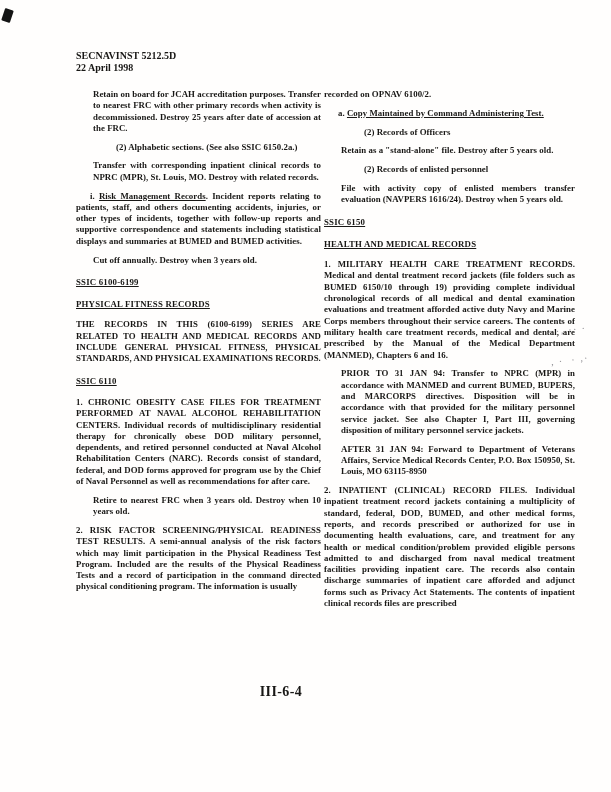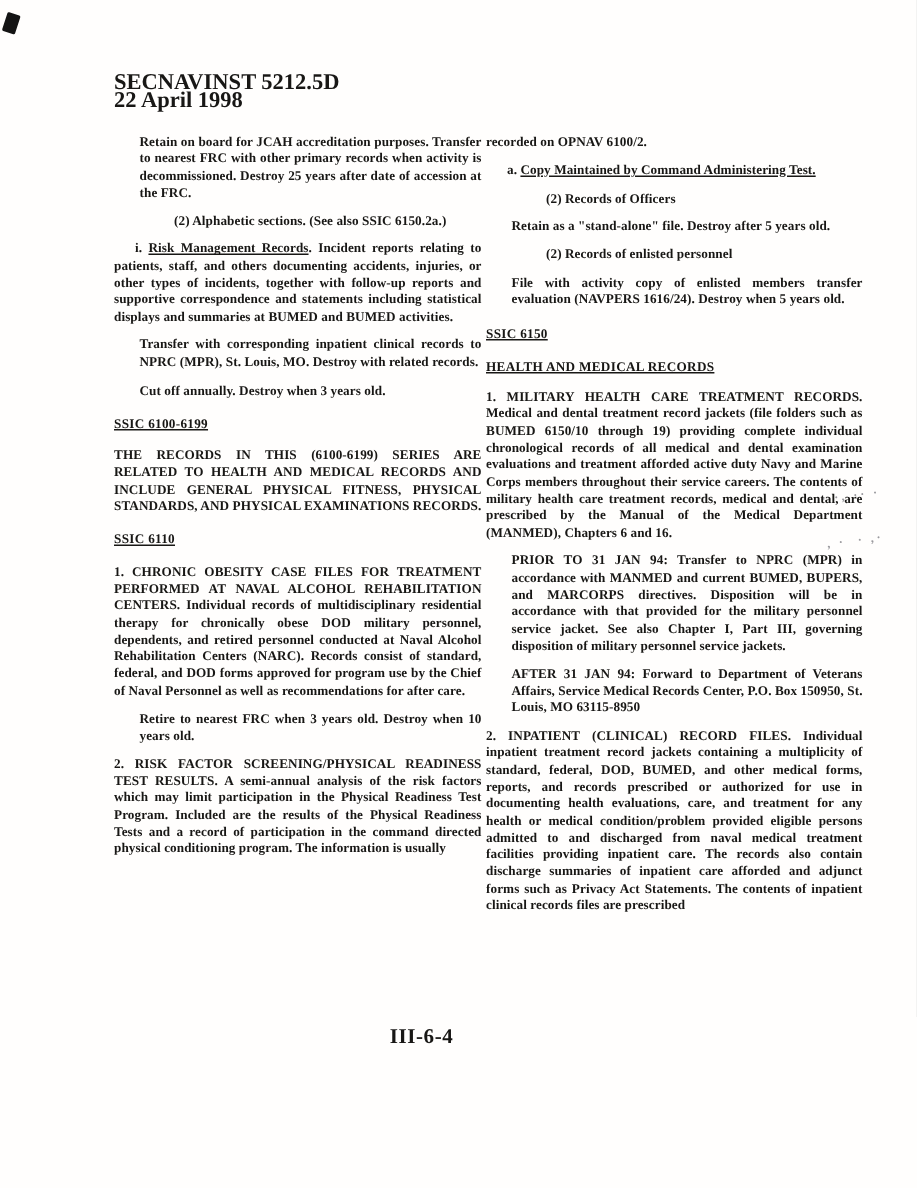--- a/index.html
+++ b/index.html
@@ -9,21 +9,21 @@
     margin:0 auto;
     background:#fffefd;
     overflow:hidden;
     font-family:"Liberation Serif", serif;
     font-weight:bold;
     color:#181715;
     -webkit-font-smoothing:antialiased;
   }
   .doc-header{
     position:absolute;left:76px;top:50px;
-    font-size:15px;line-height:11.5px;white-space:nowrap;
+    font-size:10px;line-height:11.5px;white-space:nowrap;
   }
   .col{
     position:absolute;top:89px;
     font-size:8.8px;line-height:11.3px;
     letter-spacing:0.05px;
   }
   .col-left{left:76px;width:245px;}
   .col-right{left:324px;width:251px;}
   .blk{margin:0 0 7.5px 0;text-align:justify;}
   .blk:last-child{margin-bottom:0;}
@@ -56,24 +56,25 @@
   <div class="corner-mark"></div>
 
   <div class="doc-header">
     <div>SECNAVINST 5212.5D</div>
     <div>22 April 1998</div>
   </div>
 
   <div class="col col-left" id="col-left">
       <p class="blk ind1"><span>Retain on board for JCAH accreditation purposes. Transfer to nearest FRC with other primary records when activity is decommissioned. Destroy 25 years after date of accession at the FRC.</span></p>
       <p class="blk ind2"><span>(2) Alphabetic sections. (See also SSIC 6150.2a.)</span></p>
+      <p class="blk ind1"><span>Transfer with corresponding inpatient clinical records to NPRC (MPR), St. Louis, MO. Destroy with related records.</span></p>
       <p class="blk body-fi"><span>i. </span><span class="u">Risk Management Records</span><span>. Incident reports relating to patients, staff, and others documenting accidents, injuries, or other types of incidents, together with follow-up reports and supportive correspondence and statements including statistical displays and summaries at BUMED and BUMED activities.</span></p>
-      <p class="blk ind1"><span>Transfer with corresponding inpatient clinical records to NPRC (MPR), St. Louis, MO. Destroy with related records.</span></p>
       <p class="blk ind1"><span>Cut off annually. Destroy when 3 years old.</span></p>
       <p class="blk h-center"><span class="u">SSIC 6100-6199</span></p>
+      <p class="blk h-left"><span class="u">PHYSICAL FITNESS RECORDS</span></p>
       <p class="blk body"><span>THE RECORDS IN THIS (6100-6199) SERIES ARE RELATED TO HEALTH AND MEDICAL RECORDS AND INCLUDE GENERAL PHYSICAL FITNESS, PHYSICAL STANDARDS, AND PHYSICAL EXAMINATIONS RECORDS.</span></p>
       <p class="blk h-center"><span class="u">SSIC 6110</span></p>
       <p class="blk body"><span>1. CHRONIC OBESITY CASE FILES FOR TREATMENT PERFORMED AT NAVAL ALCOHOL REHABILITATION CENTERS. Individual records of multidisciplinary residential therapy for chronically obese DOD military personnel, dependents, and retired personnel conducted at Naval Alcohol Rehabilitation Centers (NARC). Records consist of standard, federal, and DOD forms approved for program use by the Chief of Naval Personnel as well as recommendations for after care.</span></p>
       <p class="blk ind1"><span>Retire to nearest FRC when 3 years old. Destroy when 10 years old.</span></p>
       <p class="blk body"><span>2. RISK FACTOR SCREENING/PHYSICAL READINESS TEST RESULTS. A semi-annual analysis of the risk factors which may limit participation in the Physical Readiness Test Program. Included are the results of the Physical Readiness Tests and a record of participation in the command directed physical conditioning program. The information is usually</span></p>
     </div>
   <div class="col col-right" id="col-right">
       <p class="blk body"><span>recorded on OPNAV 6100/2.</span></p>
       <p class="blk body-fi"><span>a. </span><span class="u">Copy Maintained by Command Administering Test.</span></p>
       <p class="blk ind2"><span>(2) Records of Officers</span></p>

